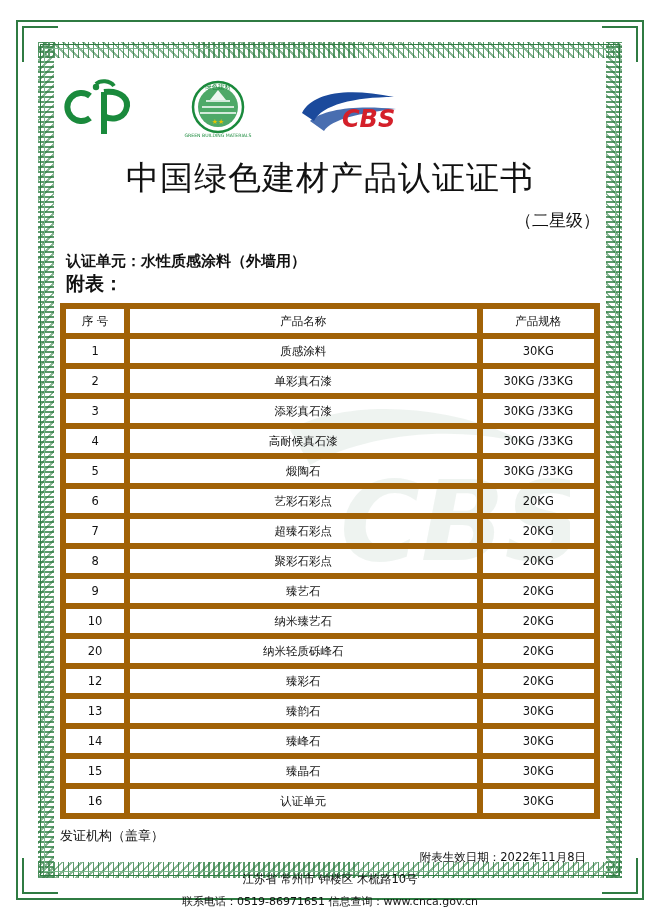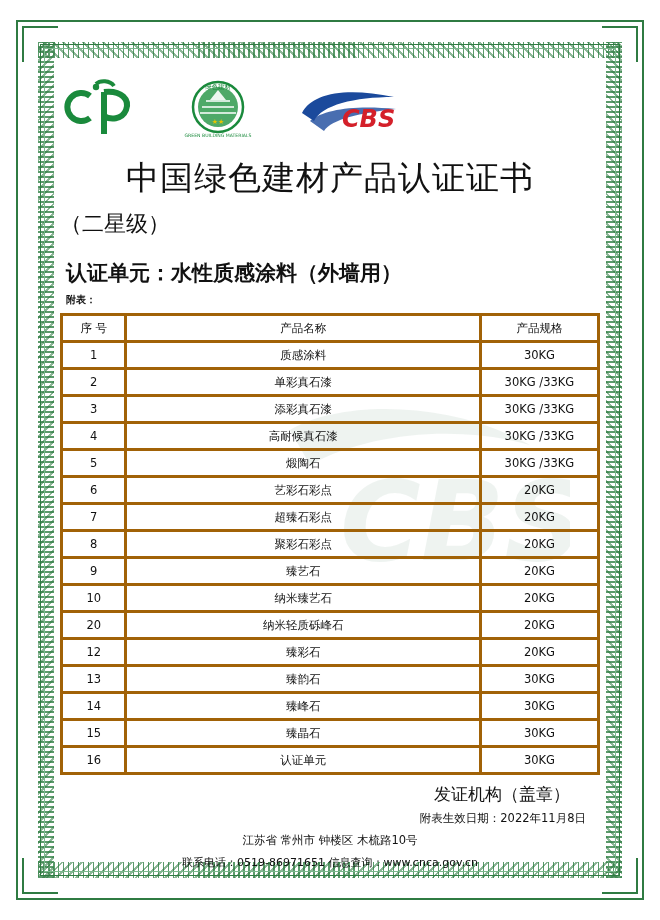--- a/index.html
+++ b/index.html
@@ -151,73 +151,72 @@
   .title-main {
     text-align: center;
     font-family: "DejaVu Sans", sans-serif;
     font-weight: normal;
     font-size: 33px;
     letter-spacing: 1px;
     color: #111;
     margin-top: 10px;
   }
   .title-sub {
-    text-align: left;
+    text-align: right;
     font-family: Liberation Mono, monospace;
-    font-size: 22px;
+    font-size: 17px;
     color: #111;
     margin-top: 8px;
   }
 
   .unit-line {
     font-family: "DejaVu Sans", sans-serif;
     font-weight: bold;
-    font-size: 21px;
+    font-size: 15px;
     color: #111;
     margin-top: 20px;
     padding-left: 6px;
   }
   .attach-line {
     font-family: "DejaVu Sans", sans-serif;
     font-weight: bold;
-    font-size: 10px;
-    color: #111;
-    margin-top: 6px;
+    font-size: 19px;
+    color: #111;
     padding-left: 6px;
   }
 
   table.products {
     width: 100%;
     border-collapse: collapse;
     margin-top: 6px;
     table-layout: fixed;
   }
   table.products th, table.products td {
-    border: 3px solid #a16207;
+    border: 6px solid #a16207;
     text-align: center;
     font-family: "DejaVu Sans", sans-serif;
     font-size: 11.5px;
     color: #111;
     height: 24px;
     padding: 0;
     line-height: 24px;
     overflow: hidden;
     white-space: nowrap;
   }
   table.products th { font-weight: normal; }
   col.c-no   { width: 12%; }
   col.c-name { width: 66%; }
   col.c-spec { width: 22%; }
   td.num, th.num { font-family: "Liberation Serif", serif; font-size: 11.5px; }
   td.spec, th.spec { font-family: "Liberation Mono", monospace; font-size: 10.5px; }
 
   .issuer-line {
-    text-align: right;
-    font-family: "DejaVu Sans", sans-serif;
-    font-size: 17px;
+    text-align: left;
+    font-family: "DejaVu Sans", sans-serif;
+    font-size: 13px;
     color: #111;
     margin-top: 8px;
     padding-right: 30px;
   }
   .effective-line {
     text-align: right;
     font-family: "DejaVu Sans", sans-serif;
     font-size: 11.5px;
     color: #111;
     margin-top: 5px;

